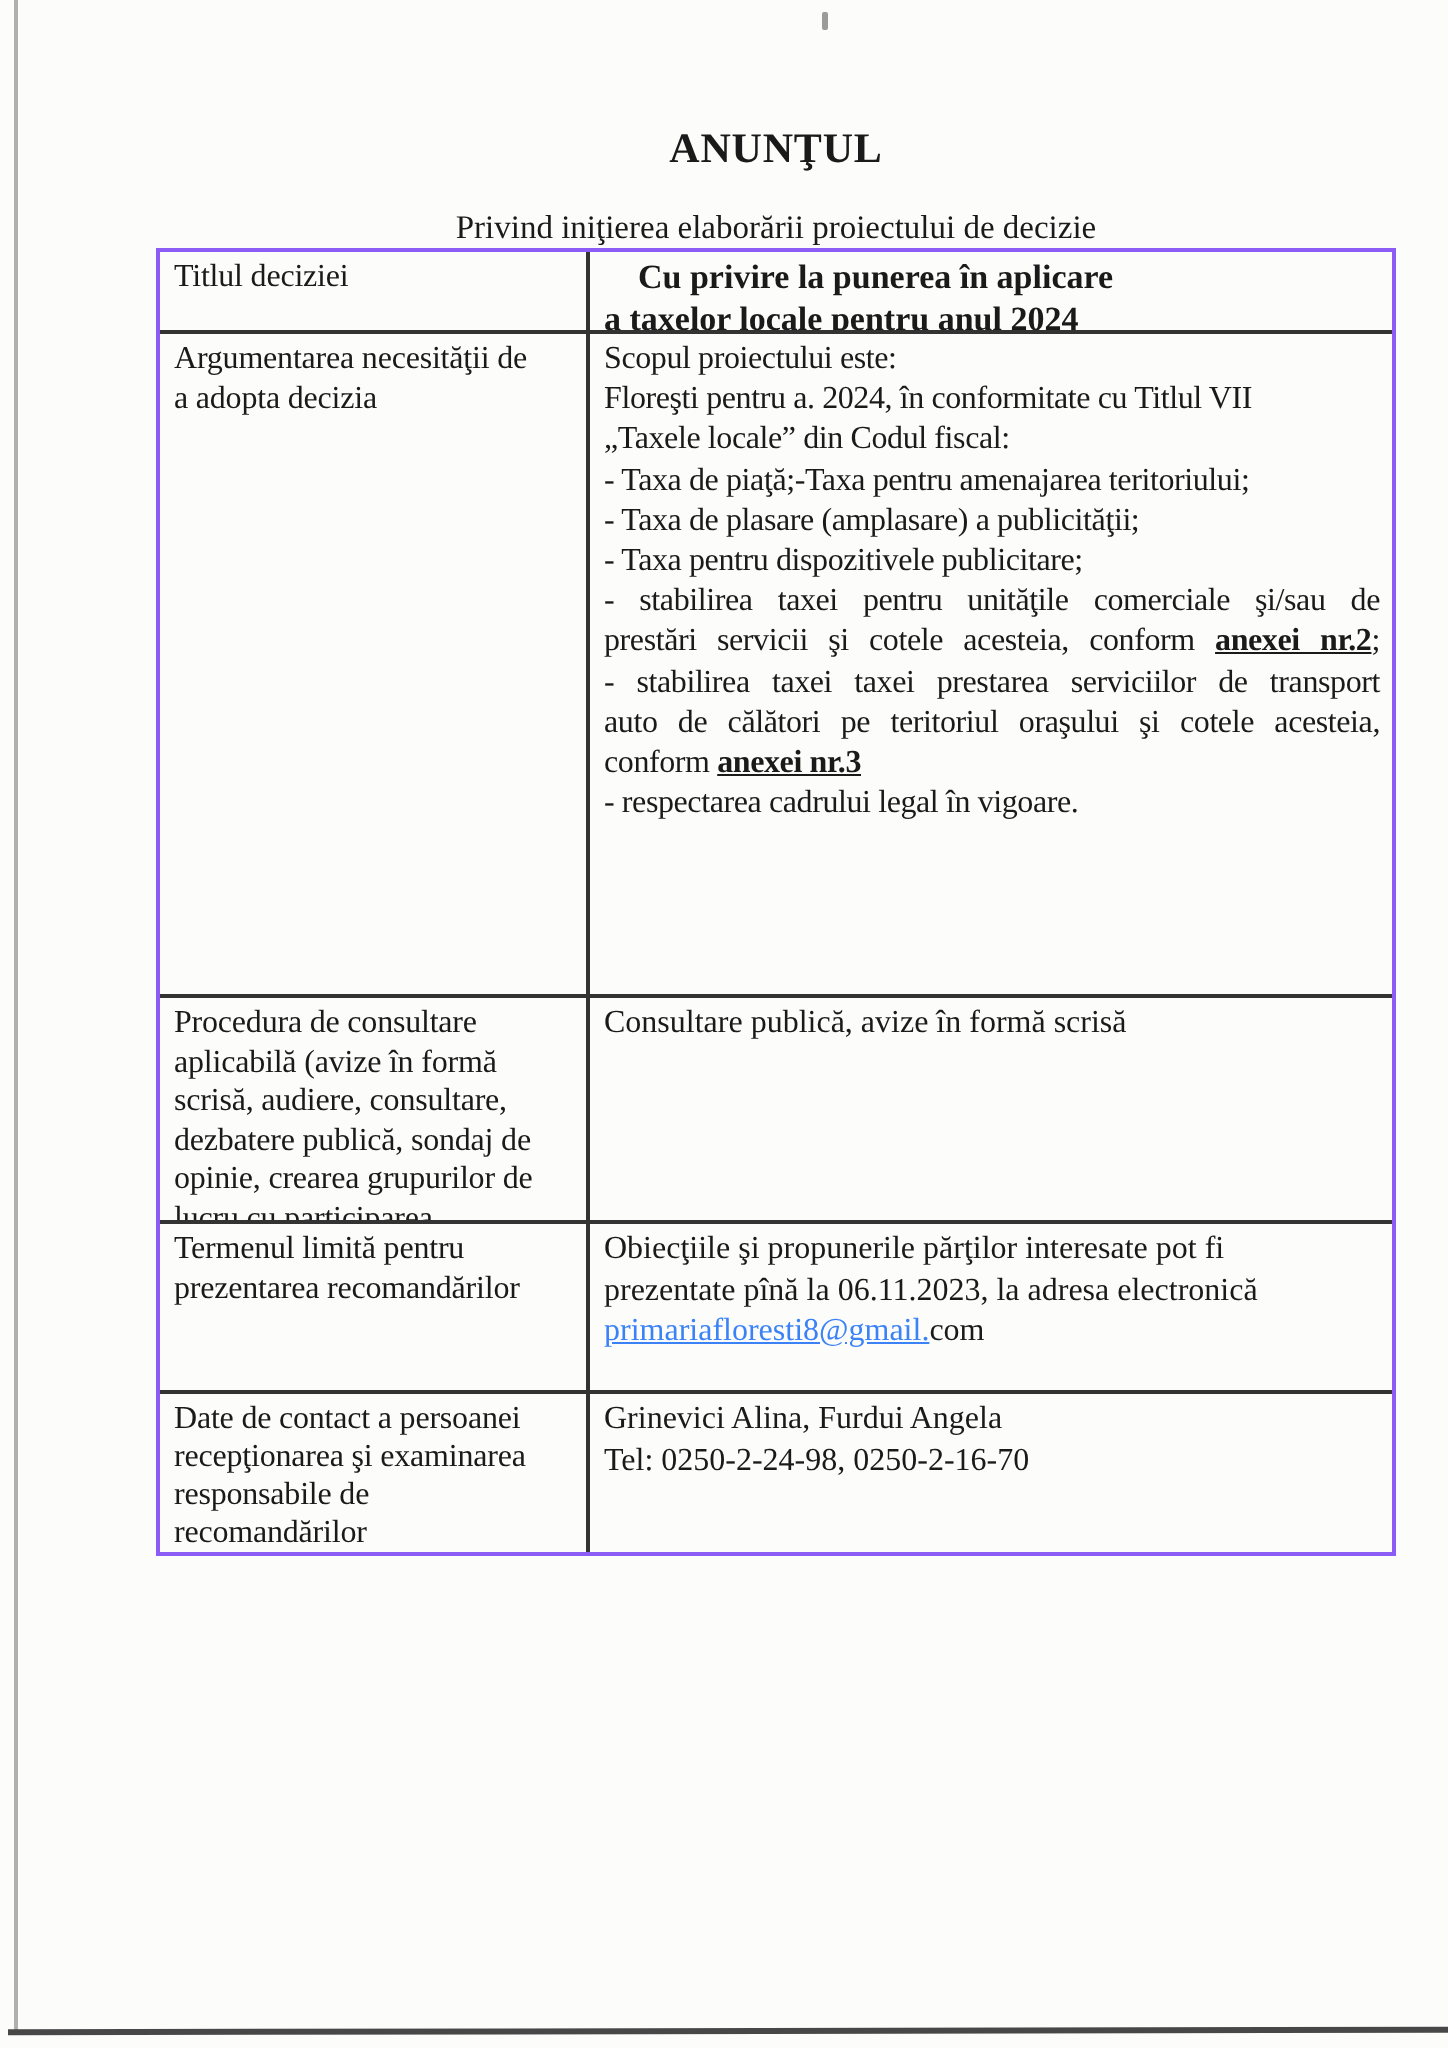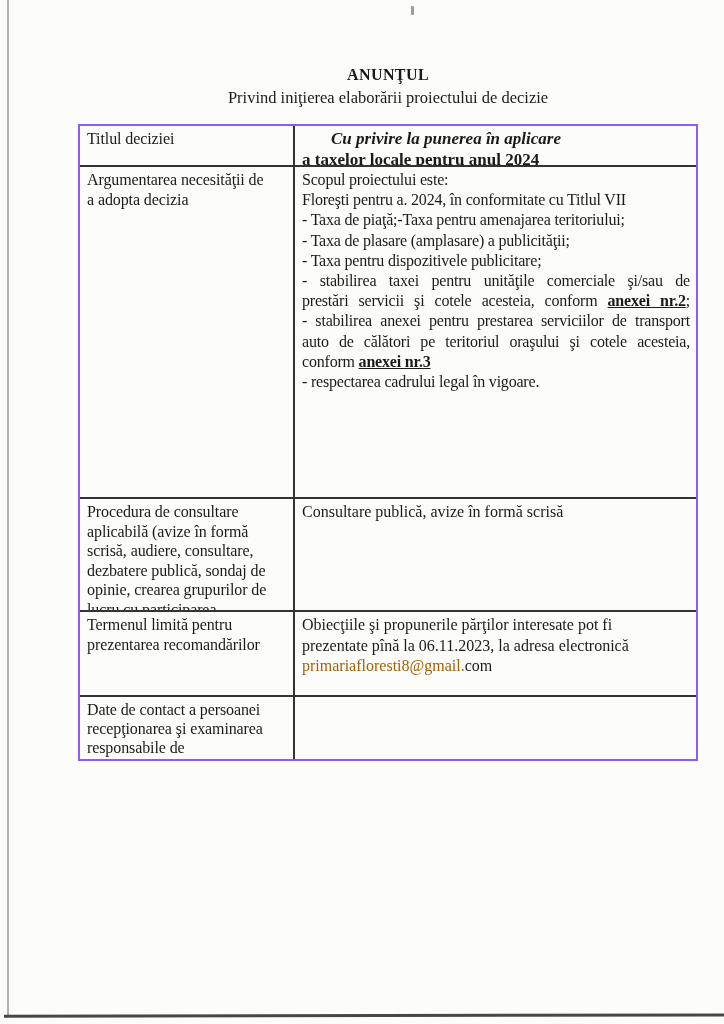--- a/index.html
+++ b/index.html
@@ -6,38 +6,38 @@
   .page{
     position:relative;width:724px;height:1024px;background:#fcfcfb;
     overflow:hidden;font-family:"Liberation Serif",serif;color:#1a1a1a;
   }
   
   .edge-left{position:absolute;left:7px;top:0;width:2px;height:1016px;background:#b0b0b0;}
   .edge-bottom{position:absolute;left:4px;top:1014px;width:724px;height:3px;background:#474747;transform:rotate(-0.10deg);}
   .speck{position:absolute;left:411px;top:6px;width:3px;height:9px;background:#9b9b9b;border-radius:1px;}
   
   .heading{position:absolute;left:78px;top:64px;width:620px;text-align:center;}
-  .title{font-size:16px;font-weight:700;letter-spacing:.4px;line-height:21px;}
-  .subtitle{font-size:16.5px;line-height:21px;margin-top:2px;}
+  .title{font-size:21px;font-weight:700;letter-spacing:.4px;line-height:21px;}
+  .subtitle{font-size:16.5px;line-height:21px;margin-top:18px;}
   
   .doc-table{position:absolute;left:78px;top:124px;width:620px;border:2px solid #8b5cf6;box-sizing:border-box;}
   .row{display:flex;border-bottom:2px solid #333;box-sizing:border-box;overflow:hidden;}
   .row:last-child{border-bottom:none;}
-  .h1{height:41px}.h2{height:332px}.h3{height:113px}.h4{height:85px}.h5{height:62px}
+  .h1{height:41px}.h2{height:332px}.h3{height:113px}.h4{height:85px}.h5{height:79px}
   .cell{box-sizing:border-box;padding:3px 6px 0 7px;overflow:hidden;}
   .label{width:215px;border-right:2px solid #333;font-size:16px;line-height:20px;letter-spacing:-0.1px;}
   .value{flex:1;font-size:16px;line-height:20.5px;}
   .r3 .label{line-height:19.5px;}
   .r5 .label{line-height:19px;}
   .r2 .value .ln{line-height:20.2px;letter-spacing:-0.2px;}
   .v-title .ln{font-size:17px;font-weight:700;line-height:20.5px;}
-  .ind1{margin-left:29px;font-style:italic;}
+  .ind1{margin-left:17px;}
   .bu{font-weight:700;text-decoration:underline;}
   .j{text-align:justify;text-align-last:justify;}
-  .link{color:#a16207;}
+  .link{text-decoration:underline;color:#3b82f6;}
 </style>
 </head>
 <body>
 
 <div class="page">
 
   <div class="speck"></div>
   <div class="edge-left"></div>
   <div class="edge-bottom"></div>
 
@@ -59,26 +59,27 @@
     </div>
 
     <div class="row h2 r2">
       <div class="cell label">
         <div class="ln">Argumentarea necesităţii de</div>
         <div class="ln">a adopta decizia</div>
       </div>
       <div class="cell value">
         <div class="ln">Scopul proiectului este:</div>
         <div class="ln">Floreşti pentru a. 2024, în conformitate cu Titlul VII</div>
+        <div class="ln">„Taxele locale” din Codul fiscal:</div>
         <div class="ln">- Taxa de piaţă;-Taxa pentru amenajarea teritoriului;</div>
         <div class="ln">- Taxa de plasare (amplasare) a publicităţii;</div>
         <div class="ln">- Taxa pentru dispozitivele publicitare;</div>
         <div class="ln j">- stabilirea taxei pentru unităţile comerciale şi/sau de</div>
         <div class="ln j"><span>prestări servicii şi cotele acesteia, conform </span><span class="bu">anexei nr.2</span><span>;</span></div>
-        <div class="ln j">- stabilirea anexei pentru prestarea serviciilor de transport</div>
+        <div class="ln j">- stabilirea taxei taxei prestarea serviciilor de transport</div>
         <div class="ln j">auto de călători pe teritoriul oraşului şi cotele acesteia,</div>
         <div class="ln"><span>conform </span><span class="bu">anexei nr.3</span></div>
         <div class="ln">- respectarea cadrului legal în vigoare.</div>
       </div>
     </div>
 
     <div class="row h3 r3">
       <div class="cell label">
         <div class="ln">Procedura de consultare</div>
         <div class="ln">aplicabilă (avize în formă</div>
@@ -106,16 +107,20 @@
       </div>
     </div>
 
     <div class="row h5 r5">
       <div class="cell label">
         <div class="ln">Date de contact a persoanei</div>
         <div class="ln">recepţionarea şi examinarea</div>
         <div class="ln">responsabile de</div>
         <div class="ln">recomandărilor</div>
       </div>
+      <div class="cell value">
+        <div class="ln">Grinevici Alina, Furdui Angela</div>
+        <div class="ln">Tel: 0250-2-24-98, 0250-2-16-70</div>
+      </div>
     </div>
 
   </div>
 </div>
 
 </body></html>

